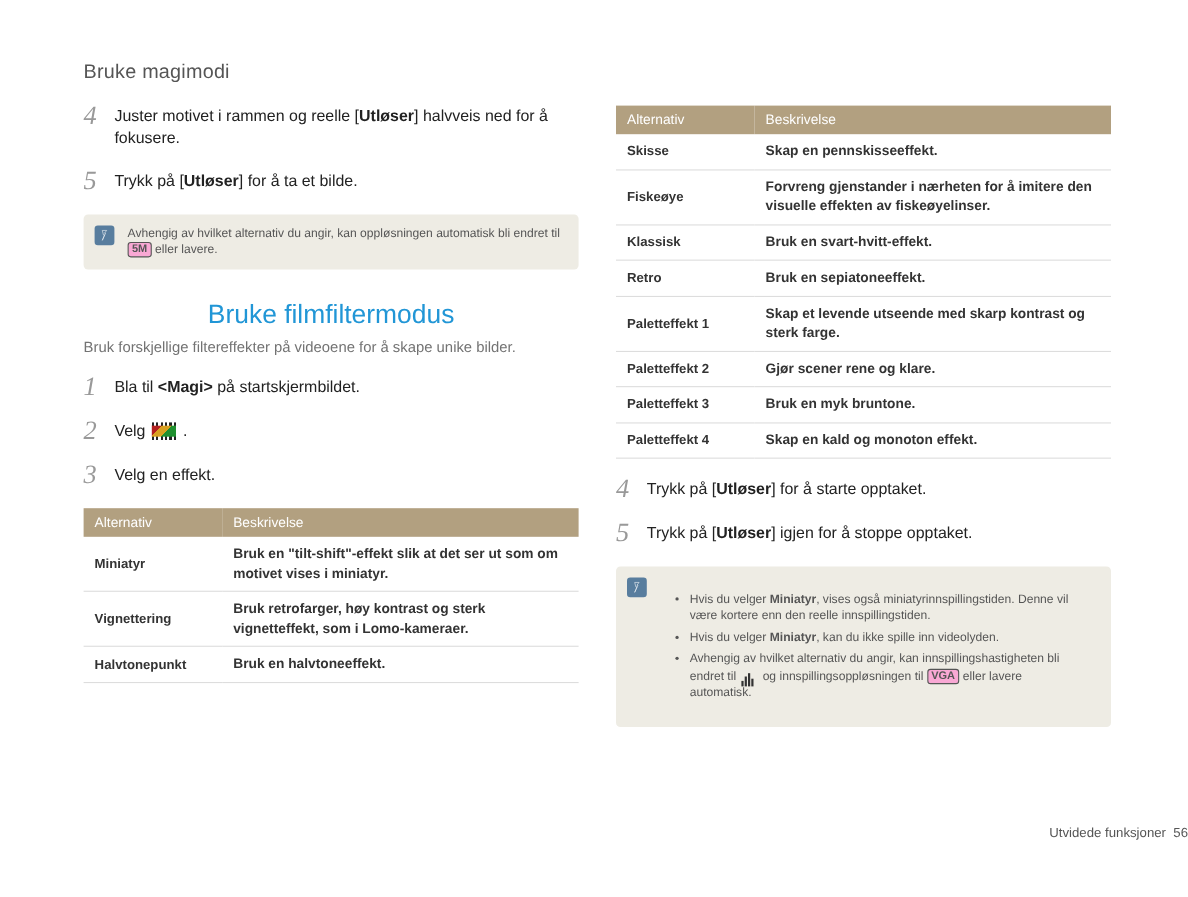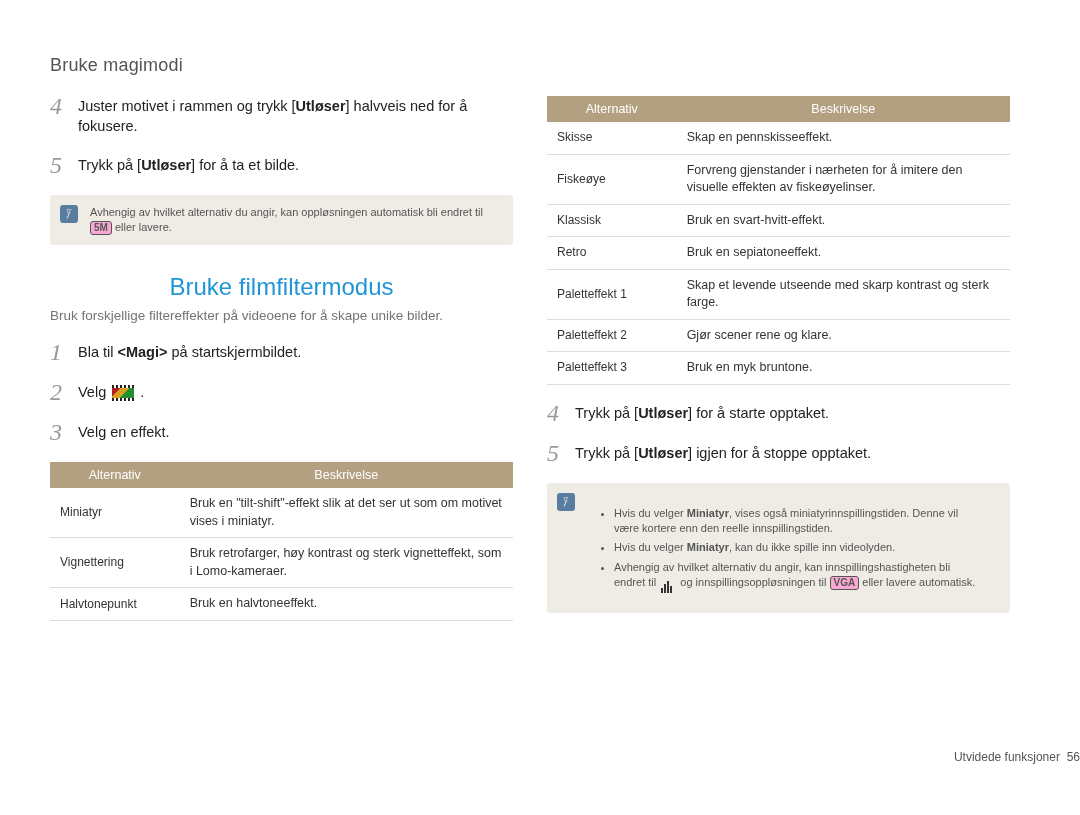--- a/index.html
+++ b/index.html
@@ -7,21 +7,21 @@
     margin: 0;
     background: #fff;
     font-family: Arial, Helvetica, sans-serif;
     font-size: 13px;
     color: #333;
   }
   .page {
     width: 1080px;
     height: 788px;
     margin: 0 auto;
-    padding: 55px 70px 25px 50px;
+    padding: 55px 70px 25px 76px;
     position: relative;
   }
   .header-title {
     font-size: 18px;
     font-weight: 300;
     color: #555;
     margin-bottom: 20px;
     letter-spacing: 0.2px;
   }
   .columns {
@@ -83,31 +83,32 @@
     line-height: 1.4;
   }
   table.opts {
     border-collapse: collapse;
     width: 100%;
     font-size: 12.5px;
   }
   table.opts th {
     background: #b2a080;
     color: #fff;
-    text-align: center;
+    text-align: left;
     font-weight: 400;
     padding: 6px 10px;
     font-size: 12.5px;
   }
   table.opts td {
     padding: 7px 10px;
     border-bottom: 1px solid #ddd;
     vertical-align: middle;
     line-height: 1.4;
     color: #333;
+    font-weight: bold;
   }
   table.opts td.optname { font-size: 12px; width: 28%; color:#333; }
   .notebox ul { margin: 13px; padding-left: 14px; }
   .notebox li { margin-bottom: 4px; }
   .footer {
     position: absolute;
     bottom: 24px;
     left: 0; right: 0;
     text-align: right;
     font-size: 12px;
@@ -150,21 +151,21 @@
 
   <div class="header-title">Bruke magimodi</div>
 
   <div class="columns">
 
     <div class="col">
 
       <div class="step">
         <div class="step-num">4</div>
         <div class="step-body">
-          <span>Juster motivet i rammen og trykk [</span><span class="bold">Utløser</span><span>] halvveis ned for å fokusere.</span>
+          <span>Juster motivet i rammen og reelle [</span><span class="bold">Utløser</span><span>] halvveis ned for å fokusere.</span>
         </div>
       </div>
       <div class="step">
         <div class="step-num">5</div>
         <div class="step-body">
           <span>Trykk på [</span><span class="bold">Utløser</span><span>] for å ta et bilde.</span>
         </div>
       </div>
 
       <div class="notebox">
@@ -253,20 +254,24 @@
               <td class="optname">Paletteffekt 1</td>
               <td>Skap et levende utseende med skarp kontrast og sterk farge.</td>
             </tr>
           <tr>
               <td class="optname">Paletteffekt 2</td>
               <td>Gjør scener rene og klare.</td>
             </tr>
           <tr>
               <td class="optname">Paletteffekt 3</td>
               <td>Bruk en myk bruntone.</td>
+            </tr>
+          <tr>
+              <td class="optname">Paletteffekt 4</td>
+              <td>Skap en kald og monoton effekt.</td>
             </tr>
         </tbody>
       </table>
 
       <div style="height:18px"></div>
 
       <div class="step">
         <div class="step-num">4</div>
         <div class="step-body">
           <span>Trykk på [</span><span class="bold">Utløser</span><span>] for å starte opptaket.</span>

